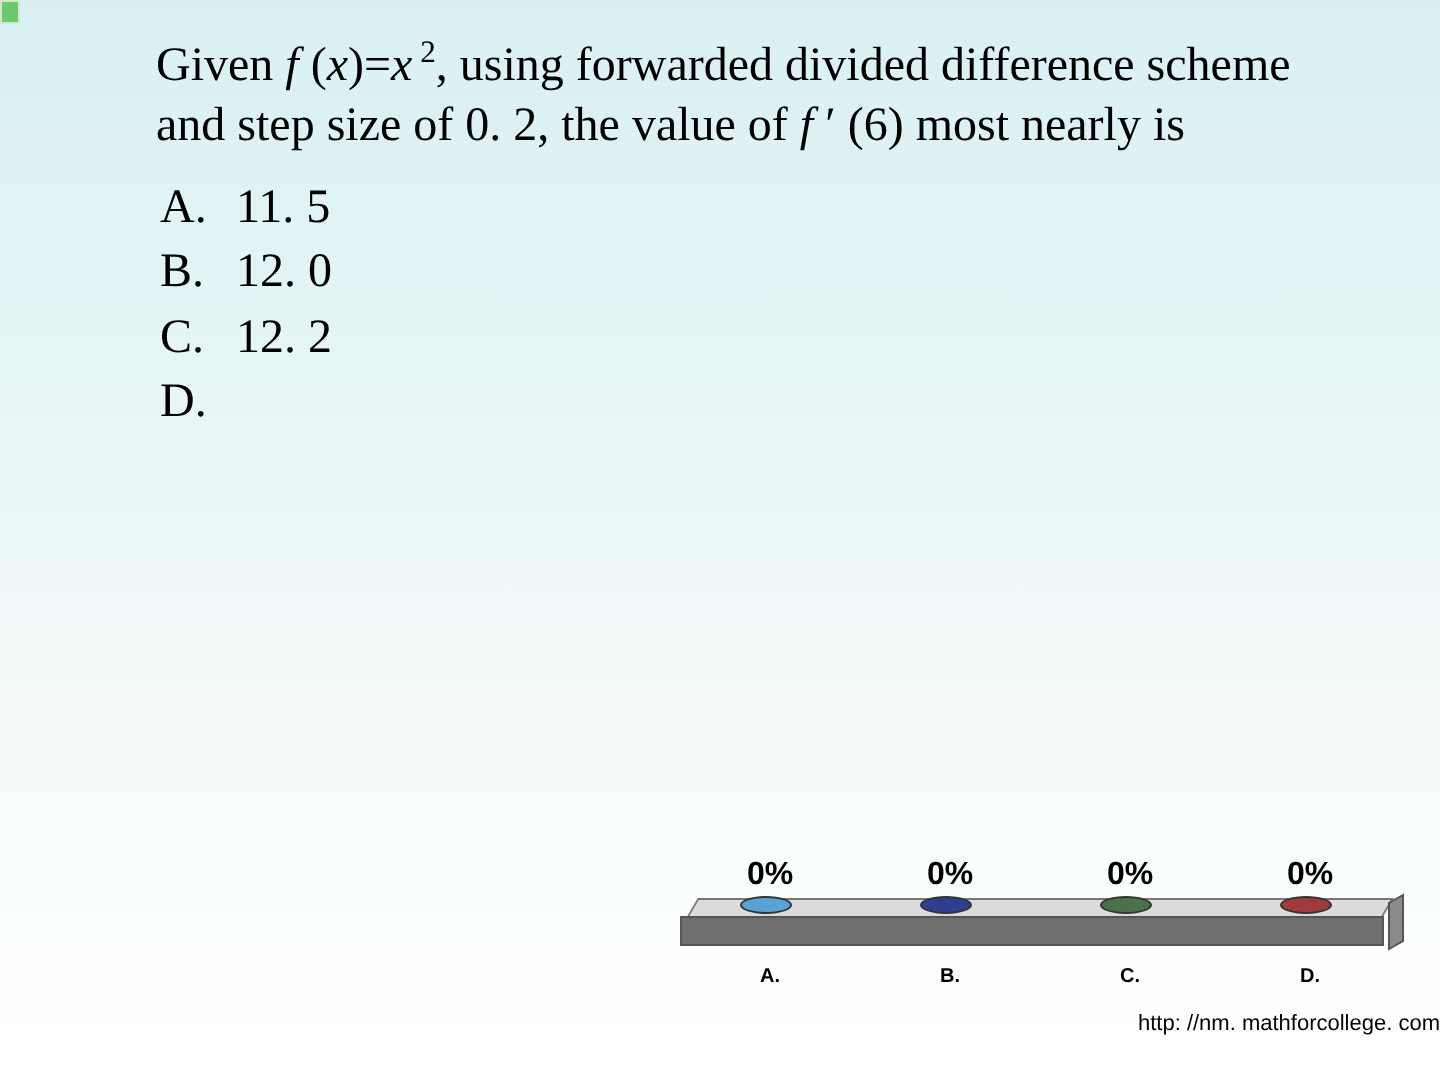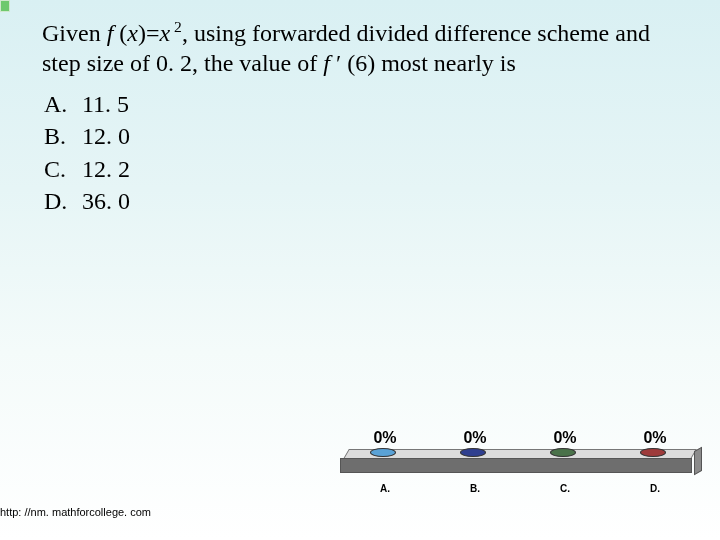--- a/index.html
+++ b/index.html
@@ -11,20 +11,21 @@
   }
   .tick {
     position: absolute;
     top: 0; left: 0;
     width: 10px; height: 12px;
     background: #6ec96e;
     border: 1px solid #cfe8ce;
   }
   .content {
     padding: 18px 36px 0 42px;
+    margin-left: 36px;
   }
   .question {
     font-size: 24px;
     line-height: 1.25;
     color: #000;
   }
   .question .fx { font-style: italic; }
   .question .sup { font-size: 0.65em; vertical-align: super; line-height: 0; }
   .choices {
     margin-top: 10px;
@@ -102,21 +103,21 @@
     font-family: Arial, sans-serif;
     font-size: 10px;
     font-weight: bold;
     color: #000;
   }
   .footer {
     position: absolute;
     bottom: 22px;
     left: 0;
     width: 100%;
-    text-align: left;
+    text-align: right;
     font-family: Arial, sans-serif;
     font-size: 11px;
     color: #000;
   }
 </style>
 </head>
 <body>
 
 <div class="tick"></div>
 
@@ -133,21 +134,20 @@
     <div class="choice">
       <span class="lbl">B.</span>
       <span>12. 0</span>
     </div>
     <div class="choice">
       <span class="lbl">C.</span>
       <span>12. 2</span>
     </div>
     <div class="choice">
       <span class="lbl">D.</span>
-      <span>36. 0</span>
     </div>
   </div>
 </div>
 
 <div class="bars-wrap">
   <div class="pct-row">
     <div class="pct">0%</div>
     <div class="pct">0%</div>
     <div class="pct">0%</div>
     <div class="pct">0%</div>

